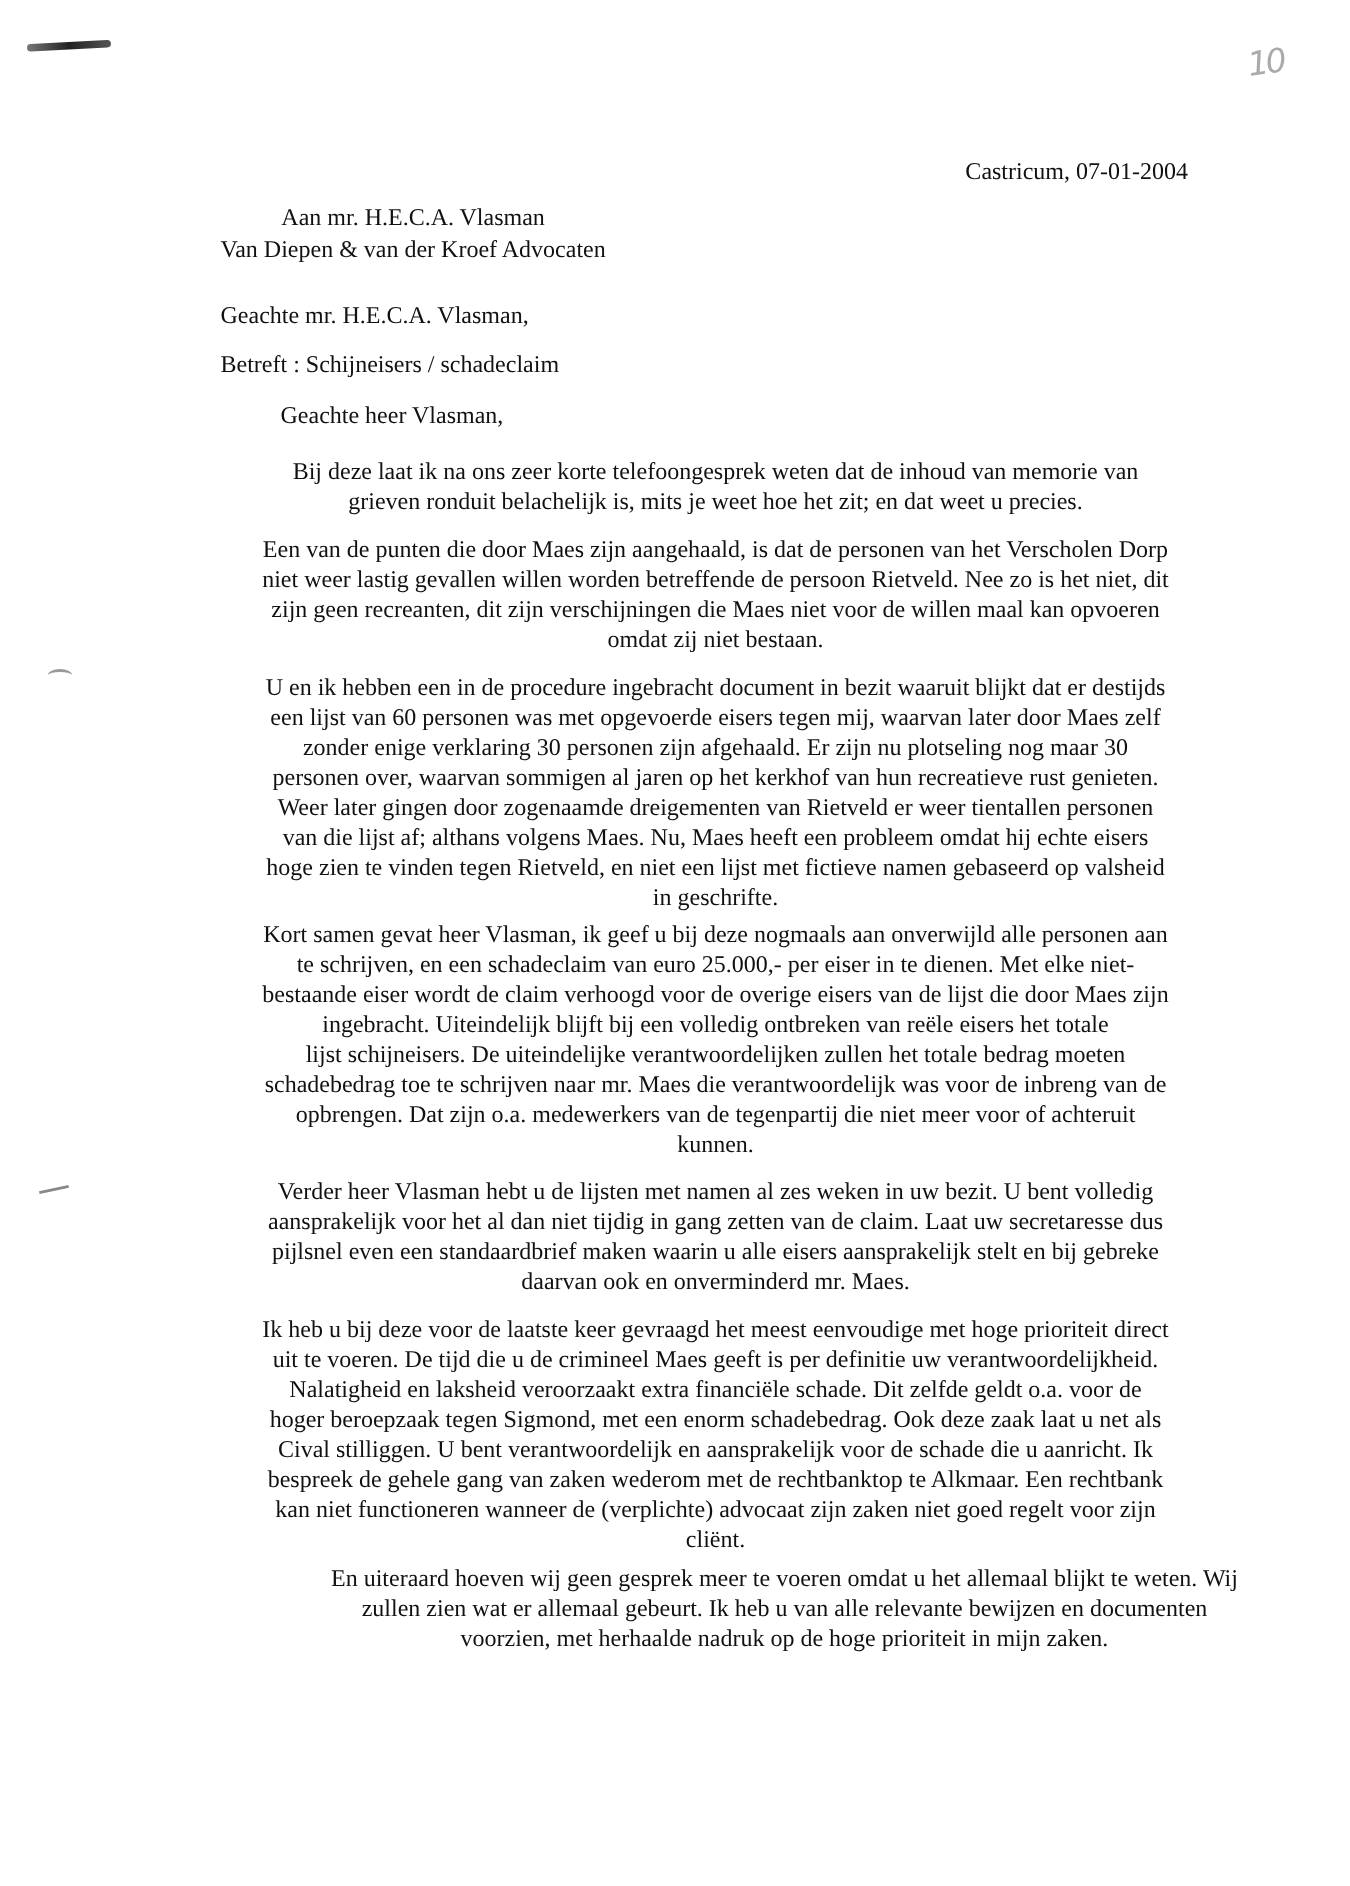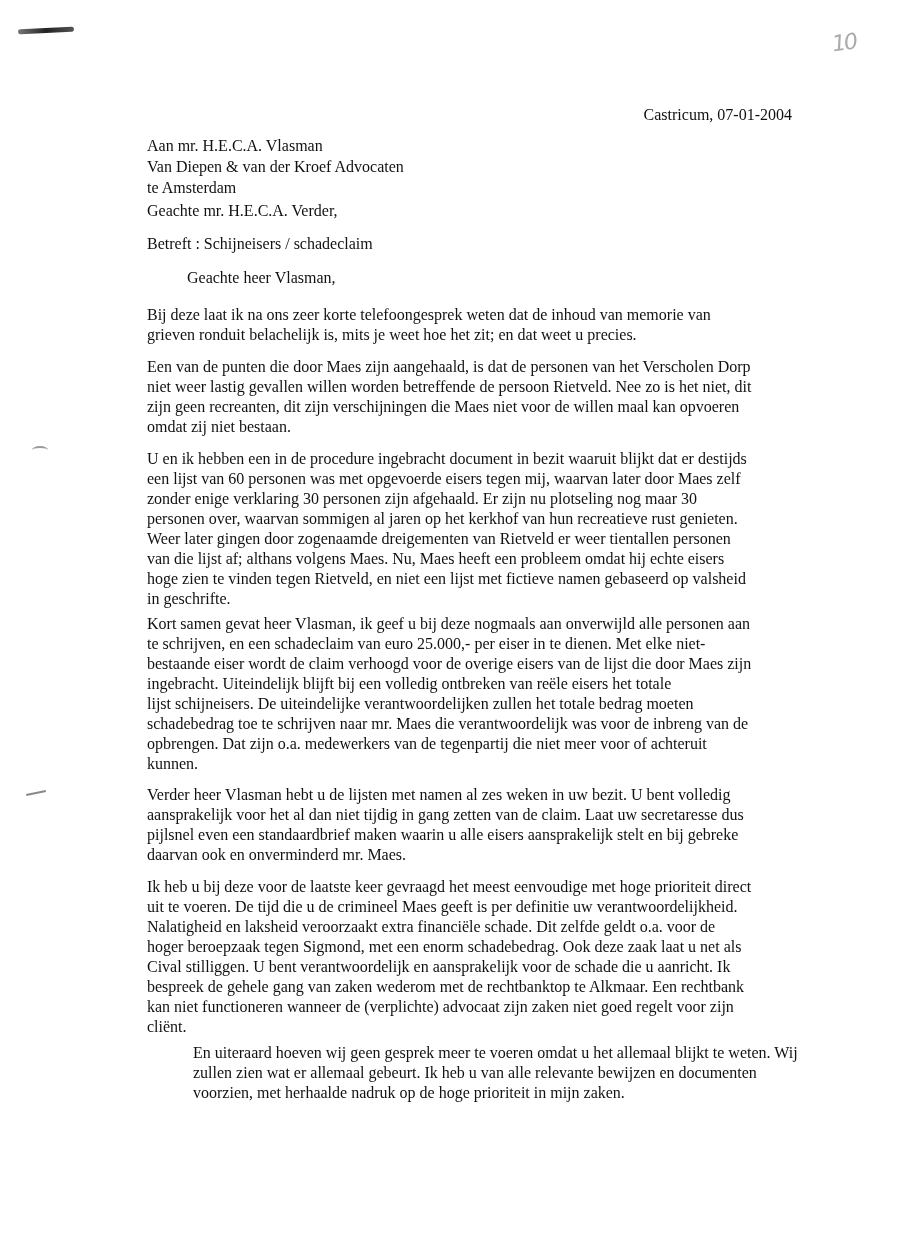--- a/index.html
+++ b/index.html
@@ -25,21 +25,21 @@
   .handwritten {
     position: absolute; left: 832px; top: 30px;
     font-family: "DejaVu Sans", sans-serif; font-size: 22px; color: #aaaaaa;
     font-style: italic; transform: rotate(-8deg); letter-spacing: -2px;
   }
   .date {
     position: absolute; right: 108px; top: 106px;
     font-size: 16px;
   }
   .address { position: absolute; left: 147px; top: 135px; font-size: 16px; line-height: 21px; }
-  .line { display: block; }
+  .line { display: block; text-align: center; }
   .salutation1 { position: absolute; left: 147px; top: 202px; font-size: 16px; }
   .subject { position: absolute; left: 147px; top: 235px; font-size: 16px; }
   .salutation2 { position: absolute; left: 147px; top: 269px; font-size: 16px; margin-left: 40px; }
   .para {
     position: absolute; left: 147px; width: 660px;
     font-size: 16px; line-height: 20px; margin: 0;
   }
   .p1 { top: 305px; }
   .p2 { top: 357px; }
   .p3 { top: 449px; }
@@ -55,24 +55,23 @@
   <div class="scan-mark-top"></div>
   <div class="scan-mark-left1"></div>
   <div class="scan-mark-left2"></div>
   <div class="handwritten">10</div>
 
   <div class="date">Castricum, 07-01-2004</div>
 
   <div class="address">
     <span class="line">Aan mr. H.E.C.A. Vlasman</span>
     <span class="line">Van Diepen &amp; van der Kroef Advocaten</span>
-    <span class="line">te Amsterdam</span>
   </div>
 
-  <div class="salutation1">Geachte mr. H.E.C.A. Verder,</div>
+  <div class="salutation1">Geachte mr. H.E.C.A. Vlasman,</div>
   <div class="subject">Betreft : Schijneisers / schadeclaim</div>
   <div class="salutation2">Geachte heer Vlasman,</div>
 
   <div class="para p1">
     <span class="line">Bij deze laat ik na ons zeer korte telefoongesprek weten dat de inhoud van memorie van</span>
     <span class="line">grieven ronduit belachelijk is, mits je weet hoe het zit; en dat weet u precies.</span>
   </div>
 
   <div class="para p2">
     <span class="line">Een van de punten die door Maes zijn aangehaald, is dat de personen van het Verscholen Dorp</span>

